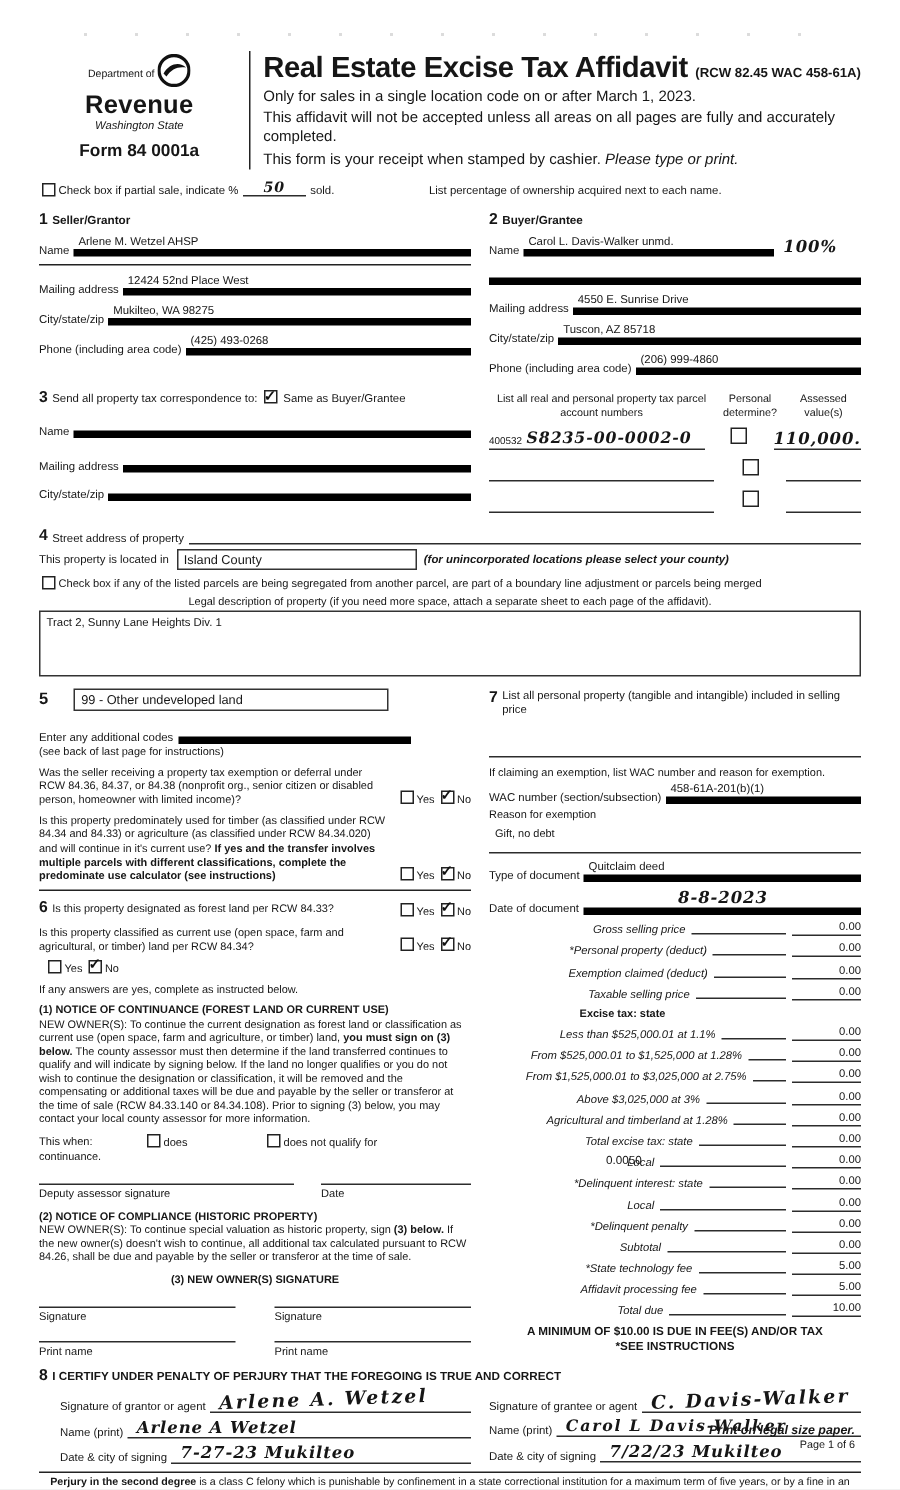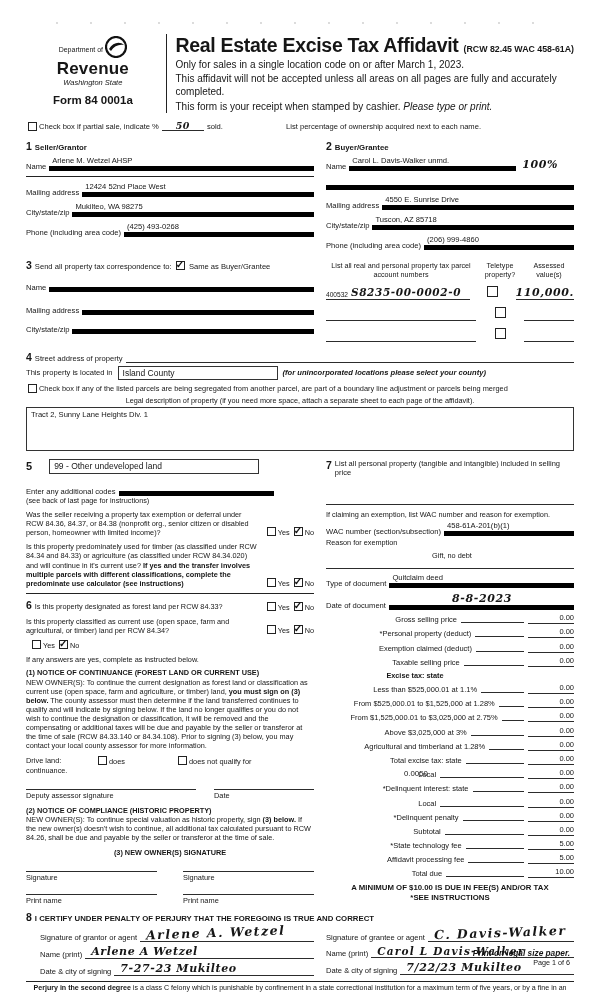--- a/index.html
+++ b/index.html
@@ -56,21 +56,21 @@
   .legalbox{border:1.2px solid #333;height:38px;font-size:7.6px;padding:2px 4px;margin-top:2px;}
   
   .qrow{display:flex;font-size:7.3px;line-height:1.25;margin-top:5px;}
   .qtext{flex:1;}
   .yn{white-space:nowrap;align-self:flex-end;margin-left:4px;font-size:7.3px;}
   .small{font-size:7.3px;line-height:1.25;}
   .codebox{border:1.3px solid #333;font-size:8.5px;padding:1.5px 4px;flex:1;max-width:200px;}
   
   .mrow{display:flex;align-items:flex-end;font-size:7.5px;margin-top:3.2px;position:relative;}
   .msp{flex:1.1;}
-  .mlabel{white-space:nowrap;}
+  .mlabel{white-space:nowrap;font-style:italic;}
   .mfill{flex:1;border-bottom:1px solid #2c2c2c;margin:0 4px 1px 4px;min-width:8px;}
   .mval{width:46px;text-align:right;border-bottom:1px solid #2c2c2c;padding-bottom:1px;}
   .mhead{font-weight:bold;text-align:center;padding-right:70px;margin-top:4px;}
   .mprefix{position:absolute;left:78px;bottom:1px;font-size:7.8px;}
   .minimum{font-weight:bold;font-size:7.8px;text-align:center;margin-top:5px;}
   
   .sigpair{display:flex;gap:26px;font-size:7.4px;margin-top:14px;}
   .sigpair>div{flex:1;border-top:1px solid #2c2c2c;padding-top:1px;}
   
   .s8row{display:flex;align-items:flex-end;font-size:7.6px;margin-top:4px;}
@@ -186,21 +186,21 @@
           <span class="val"></span>
         </div>
       <div class="frow">
           <span class="lbl">City/state/zip</span>
           <span class="val"></span>
         </div>
     </div>
     <div class="colR">
       <div class="parcel-grid">
         <div class="pg-c1">List all real and personal property tax parcel account numbers</div>
-        <div class="pg-c2">Teletype property?</div>
+        <div class="pg-c2">Personal determine?</div>
         <div class="pg-c3">Assessed value(s)</div>
       </div>
       <div class="parcel-row">
         <div class="pr-num">
             <span class="pr-pre">400532</span>
             <span class="hw" style="font-size:10.5px;">S8235-00-0002-0</span>
           </div>
         <div class="pr-cb"><span class="cb big"></span></div>
         <div class="pr-val hw" style="font-size:11px;">110,000.</div>
       </div>
@@ -269,21 +269,21 @@
       </div>
       <div class="qrow">
         <span class="yn"><span class="cb"></span><span>Yes</span> <span class="cb checked"></span><span>No</span></span>
       </div>
       <div class="small" style="margin-top:5px;">If any answers are yes, complete as instructed below.</div>
 
       <div class="small b" style="margin-top:4px;">(1) NOTICE OF CONTINUANCE (FOREST LAND OR CURRENT USE)</div>
       <div class="small"><span>NEW OWNER(S): To continue the current designation as forest land or classification as current use (open space, farm and agriculture, or timber) land, </span><b>you must sign on (3) below.</b><span> The county assessor must then determine if the land transferred continues to qualify and will indicate by signing below. If the land no longer qualifies or you do not wish to continue the designation or classification, it will be removed and the compensating or additional taxes will be due and payable by the seller or transferor at the time of sale (RCW 84.33.140 or 84.34.108). Prior to signing (3) below, you may contact your local county assessor for more information.</span></div>
 
       <div style="display:flex;font-size:7.4px;margin-top:6px;">
-        <span style="width:70px;">Drive land:</span>
+        <span style="width:70px;">This when:</span>
         <span style="width:80px;"><span class="cb"></span><span>does</span></span>
         <span><span class="cb"></span><span>does not qualify for</span></span>
       </div>
       <div class="small">continuance.</div>
 
       <div style="display:flex;gap:18px;margin-top:13px;font-size:7.4px;">
         <div style="flex:1.7;border-top:1px solid #2c2c2c;padding-top:1px;">Deputy assessor signature</div>
         <div style="flex:1;border-top:1px solid #2c2c2c;padding-top:1px;">Date</div>
       </div>
 
@@ -306,21 +306,21 @@
         <span class="secnum">7</span>
         <span>List all personal property (tangible and intangible) included in selling price</span>
       </div>
       <div style="border-bottom:1px solid #2c2c2c;margin-top:26px;"></div>
       <div class="small" style="margin-top:5px;">If claiming an exemption, list WAC number and reason for exemption.</div>
       <div class="frow" style="margin-top:2px;">
           <span class="lbl">WAC number (section/subsection)</span>
           <span class="val">458-61A-201(b)(1)</span>
         </div>
       <div class="small" style="margin-top:2px;">Reason for exemption</div>
-      <div class="small" style="margin:4px 0 0 4px;text-align:center;">Gift, no debt</div>
+      <div class="small" style="margin:4px 0 0 4px;">Gift, no debt</div>
       <div style="border-bottom:1px solid #2c2c2c;margin-top:8px;"></div>
       <div class="frow" style="margin-top:4px;">
           <span class="lbl">Type of document</span>
           <span class="val">Quitclaim deed</span>
         </div>
       <div class="frow">
           <span class="lbl">Date of document</span>
           <span class="val hw" style="font-size:11px;text-align:center;">8-8-2023</span>
         </div>
 

